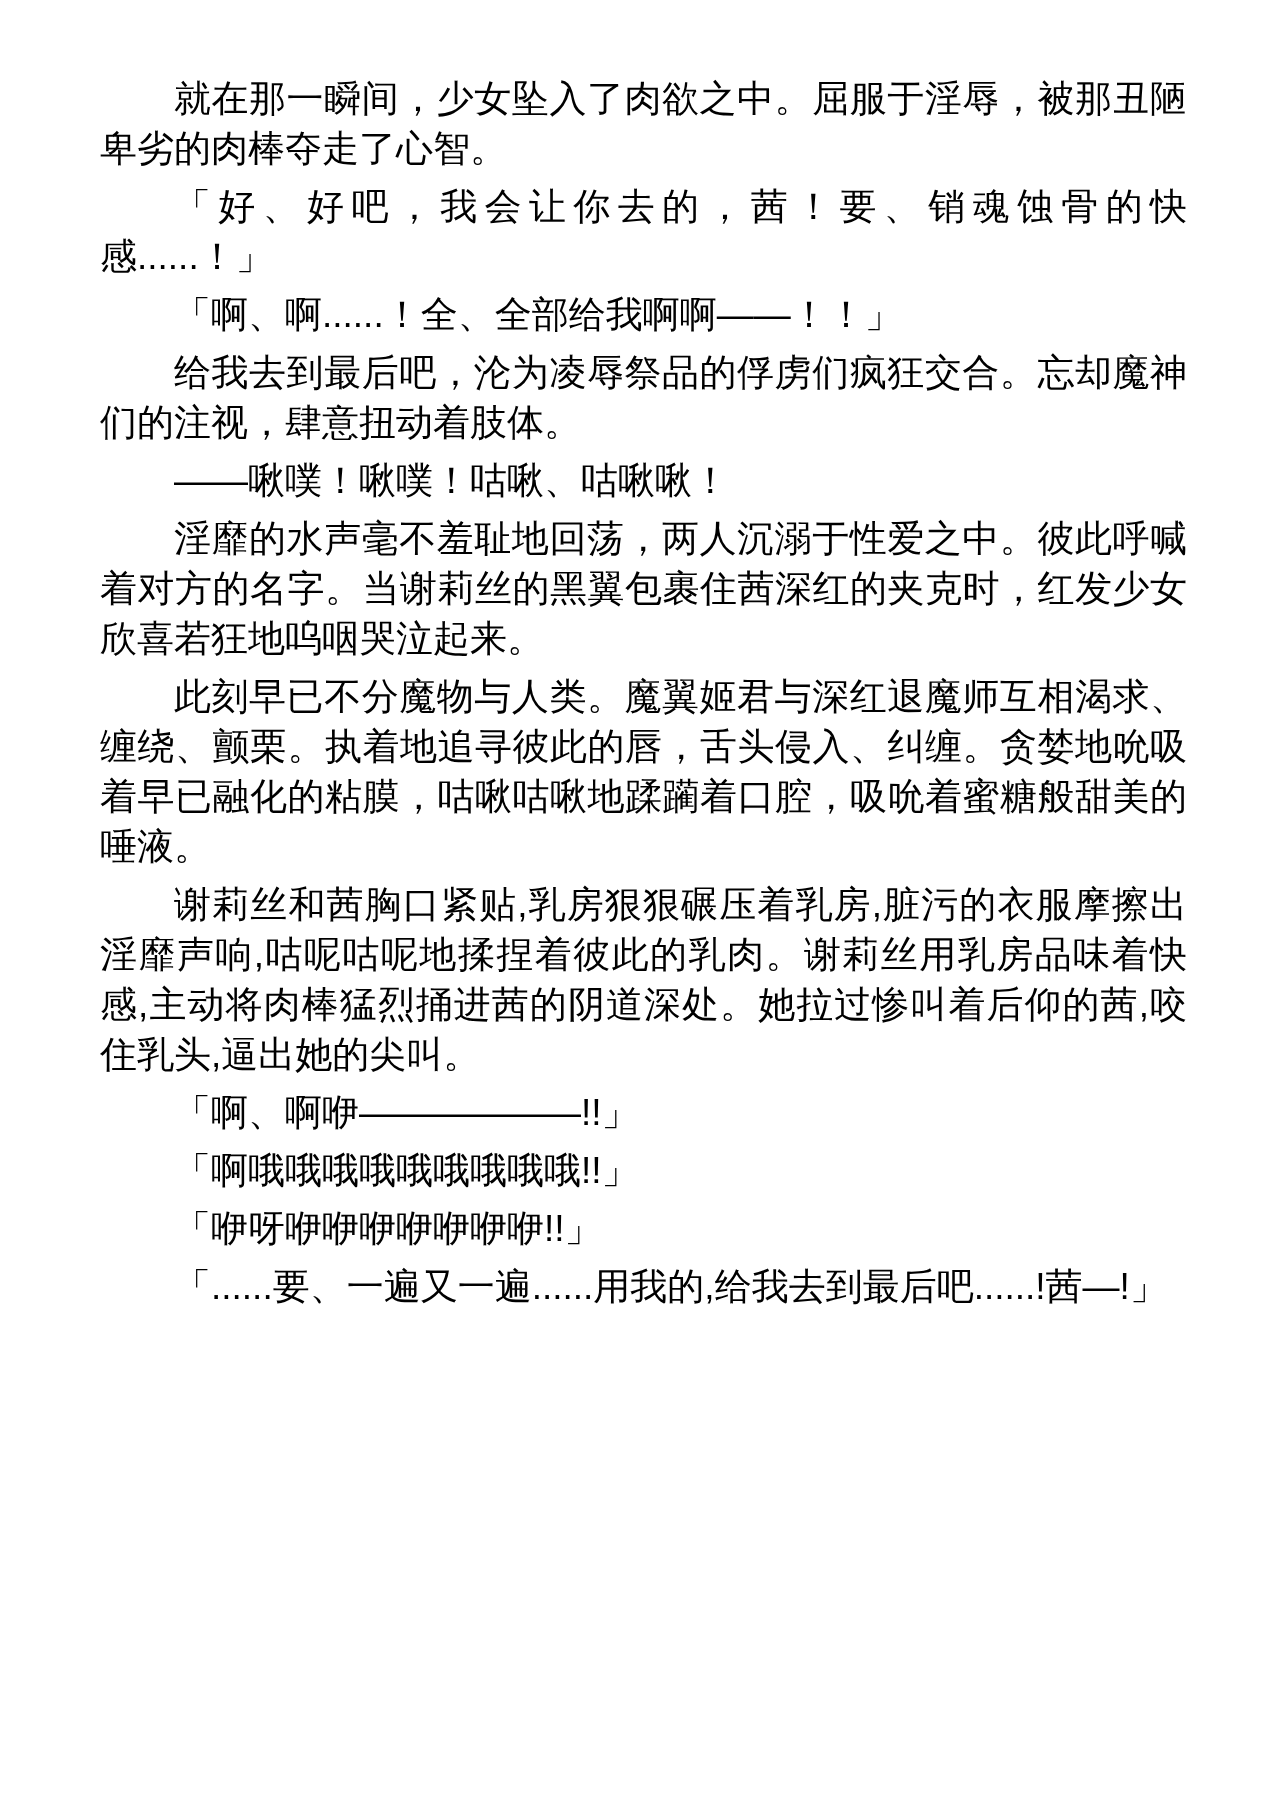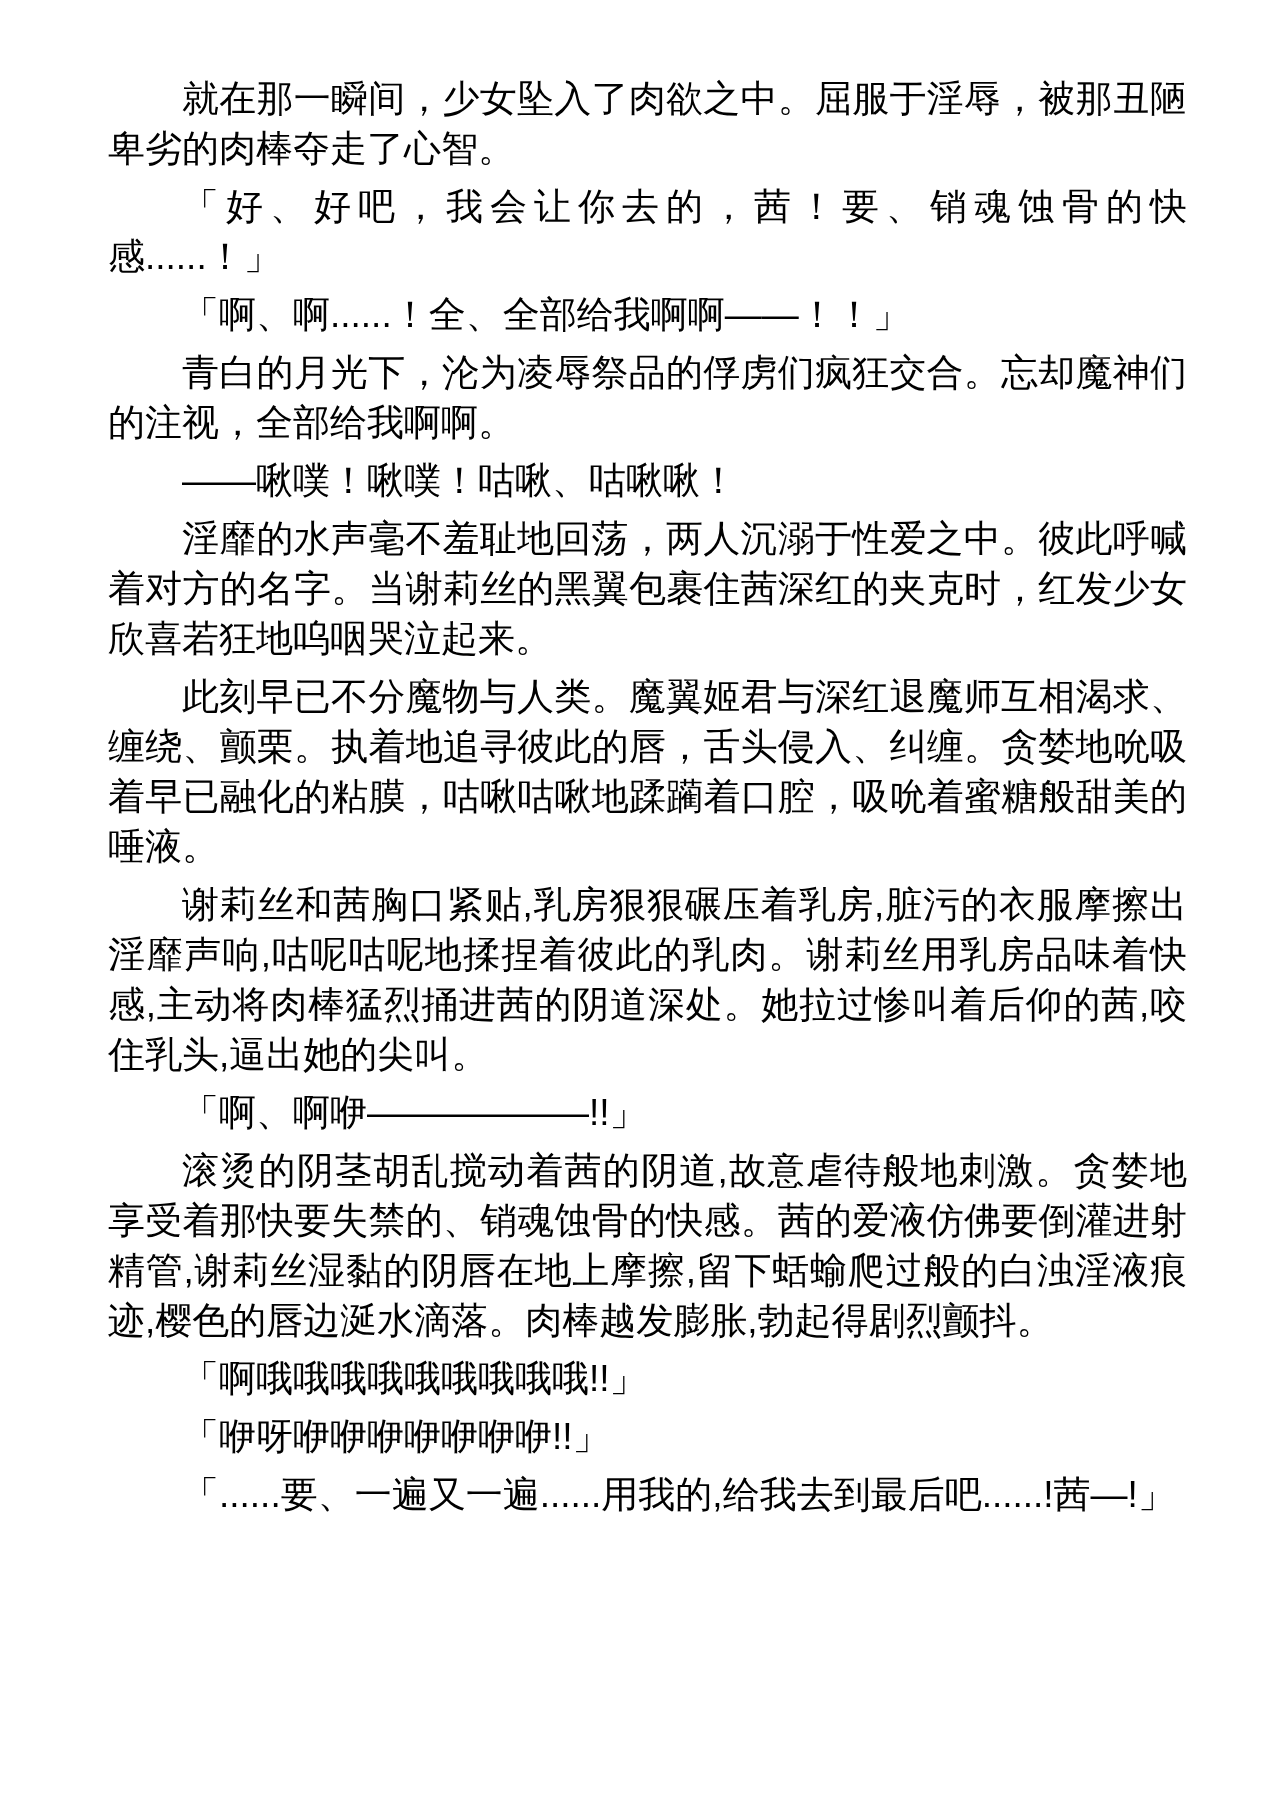--- a/index.html
+++ b/index.html
@@ -16,43 +16,42 @@
     box-sizing: border-box;
     width: 1280px;
     height: 1818px;
     padding: 74px 93px 20px 92px;
     background: #ffffff;
   }
   .text-block {
     width: 1095px;
   }
   .text-block p {
-    margin: 0 0 8px 16px;
+    margin: 0 0 8px 8px;
     font-family: "Liberation Sans", "DejaVu Sans", sans-serif;
     font-size: 37px;
     line-height: 50px;
     color: #000000;
     text-align: justify;
     text-indent: 2em;
     word-break: normal;
     overflow-wrap: break-word;
   }
 </style>
 </head>
 <body>
 
 <div class="page">
   <main class="text-block">
     <p>就在那一瞬间，少女坠入了肉欲之中。屈服于淫辱，被那丑陋卑劣的肉棒夺走了心智。</p>
     <p>「好、好吧，我会让你去的，茜！要、销魂蚀骨的快感......！」</p>
     <p>「啊、啊......！全、全部给我啊啊——！！」</p>
-    <p>青白的月光下，沦为凌辱祭品的俘虏们疯狂交合。忘却魔神们的注视，全部给我啊啊。</p>
+    <p>给我去到最后吧，沦为凌辱祭品的俘虏们疯狂交合。忘却魔神们的注视，肆意扭动着肢体。</p>
     <p>——啾噗！啾噗！咕啾、咕啾啾！</p>
     <p>淫靡的水声毫不羞耻地回荡，两人沉溺于性爱之中。彼此呼喊着对方的名字。当谢莉丝的黑翼包裹住茜深红的夹克时，红发少女欣喜若狂地呜咽哭泣起来。</p>
     <p>此刻早已不分魔物与人类。魔翼姬君与深红退魔师互相渴求、缠绕、颤栗。执着地追寻彼此的唇，舌头侵入、纠缠。贪婪地吮吸着早已融化的粘膜，咕啾咕啾地蹂躏着口腔，吸吮着蜜糖般甜美的唾液。</p>
     <p>谢莉丝和茜胸口紧贴,乳房狠狠碾压着乳房,脏污的衣服摩擦出淫靡声响,咕呢咕呢地揉捏着彼此的乳肉。谢莉丝用乳房品味着快感,主动将肉棒猛烈捅进茜的阴道深处。她拉过惨叫着后仰的茜,咬住乳头,逼出她的尖叫。</p>
     <p>「啊、啊咿——————!!」</p>
-    <p>滚烫的阴茎胡乱搅动着茜的阴道,故意虐待般地刺激。贪婪地享受着那快要失禁的、销魂蚀骨的快感。茜的爱液仿佛要倒灌进射精管,谢莉丝湿黏的阴唇在地上摩擦,留下蛞蝓爬过般的白浊淫液痕迹,樱色的唇边涎水滴落。肉棒越发膨胀,勃起得剧烈颤抖。</p>
     <p>「啊哦哦哦哦哦哦哦哦哦!!」</p>
     <p>「咿呀咿咿咿咿咿咿咿!!」</p>
     <p>「......要、一遍又一遍......用我的,给我去到最后吧......!茜—!」</p>
   </main>
 </div>
 
 </body></html>

